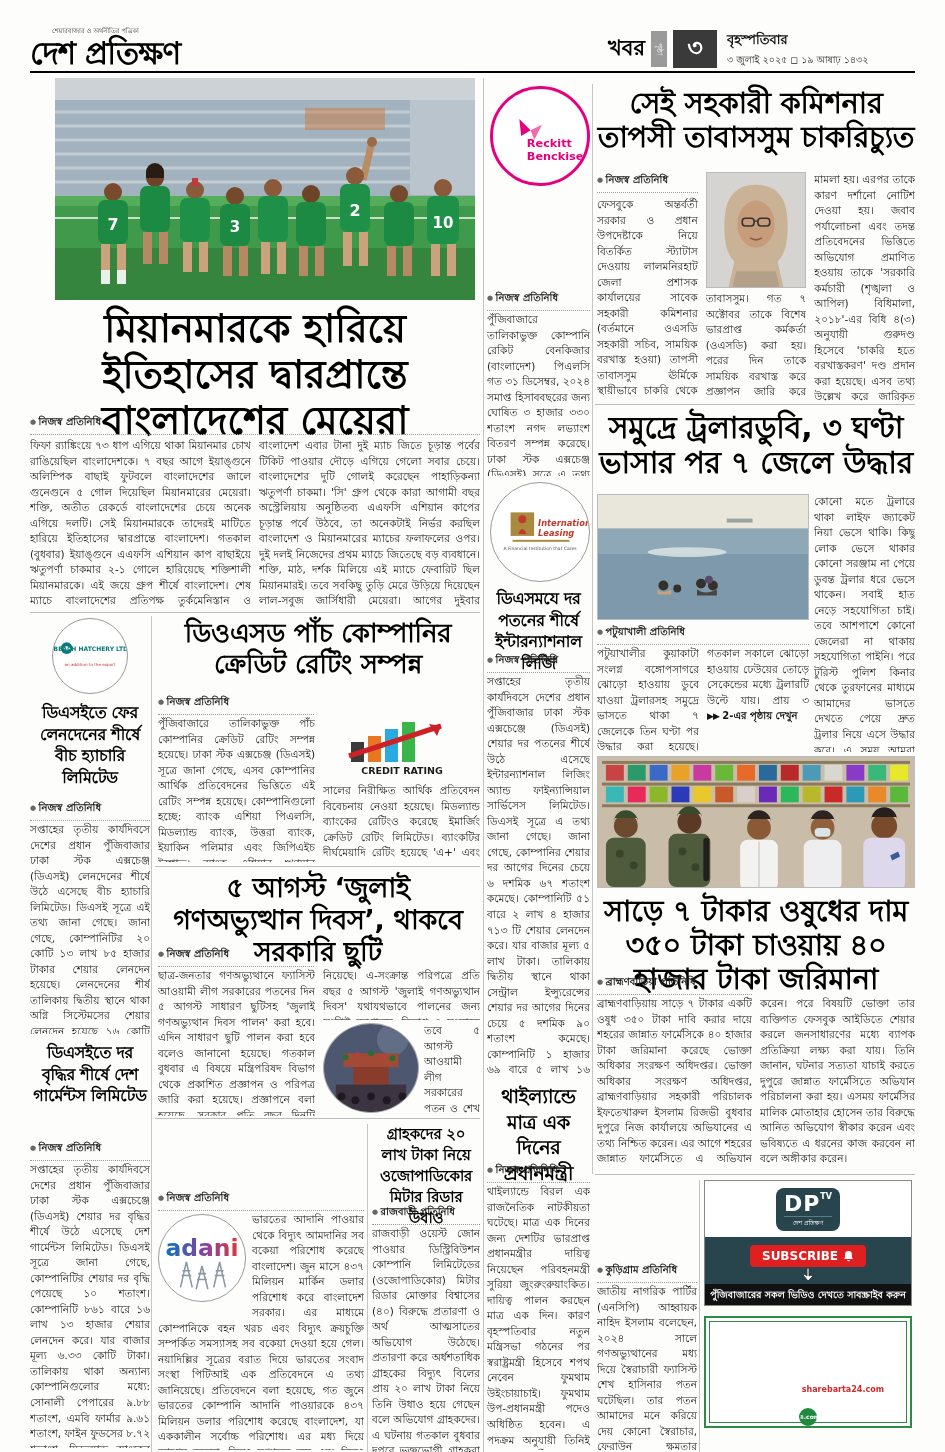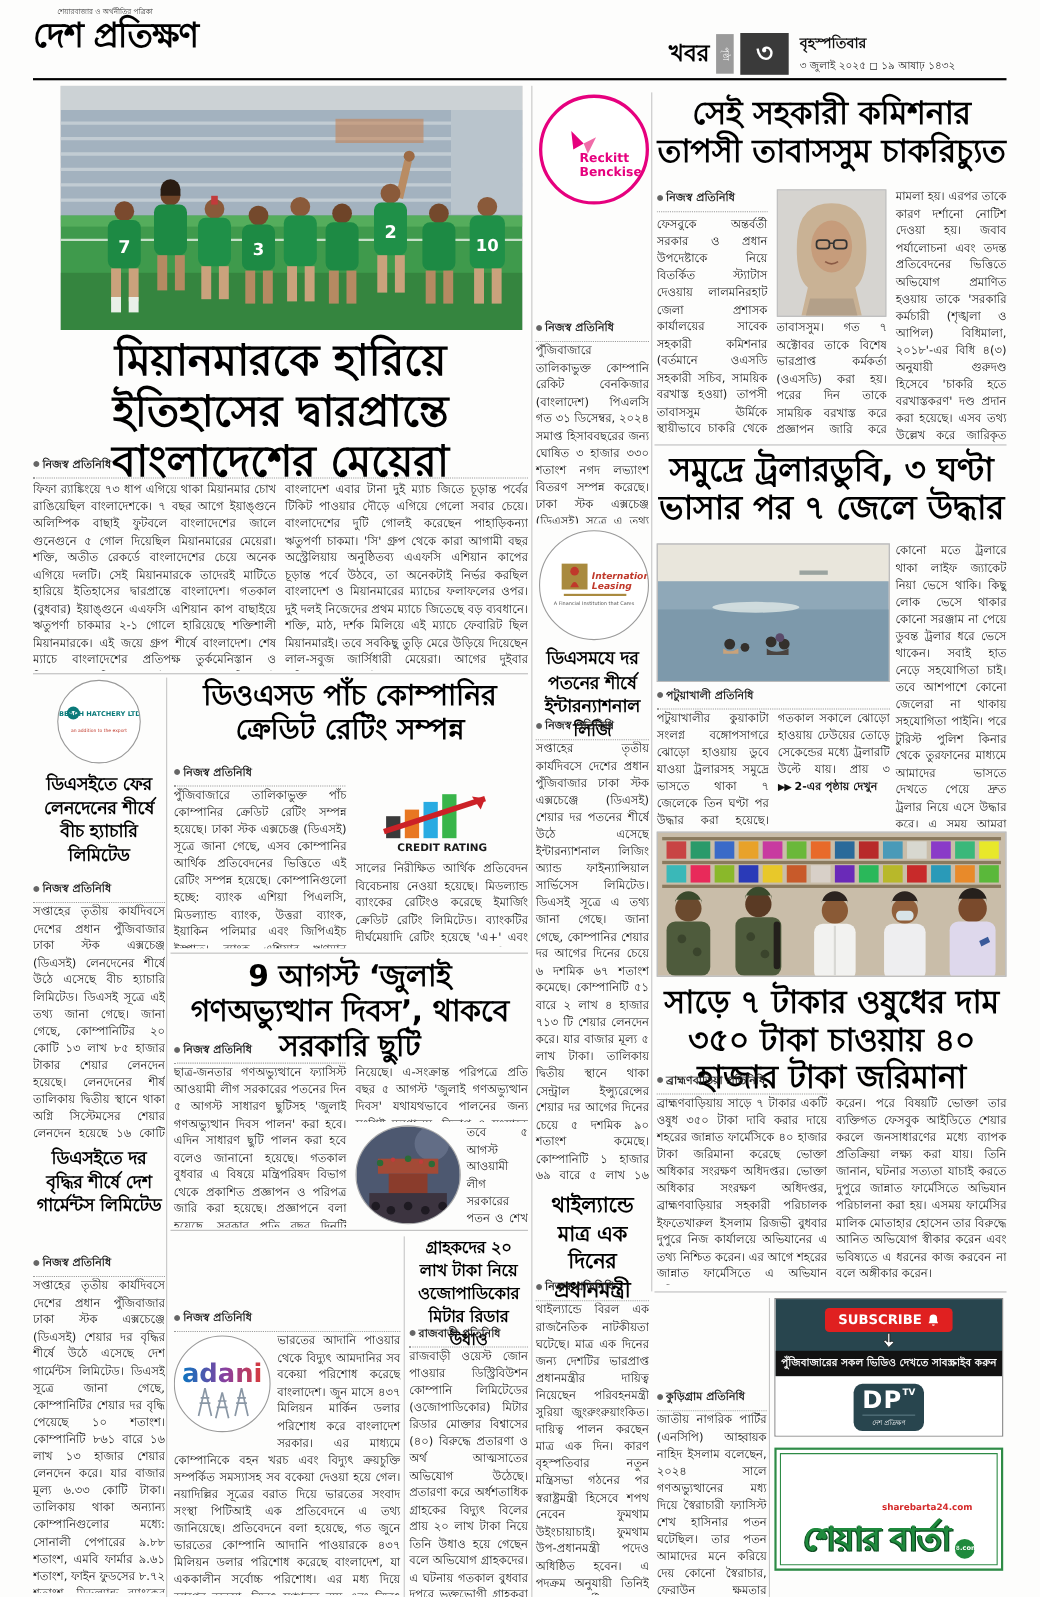--- a/index.html
+++ b/index.html
@@ -19,21 +19,21 @@
 .cont{font-weight:bold;font-size:10px;color:#111;white-space:nowrap}
 .cont .arr{color:#111;font-size:9px;letter-spacing:-1px}
 .colflex{display:flex;gap:8px}
 .flexcol{flex:1 1 0;overflow:hidden}
 </style>
 </head>
 <body>
 
 <div id="page">
 
-  <div class="abs" style="left:30px;top:6px;width:280px">
+  <div class="abs" style="left:30px;top:26px;width:280px">
     <div style="font-size:6.5px;color:#333;margin-left:22px">শেয়ারবাজার ও অর্থনীতির পত্রিকা</div>
     <div style="font-size:31px;font-weight:bold;color:#000;line-height:1.05;letter-spacing:-1px">দেশ প্রতিক্ষণ</div>
   </div>
   <div class="abs" style="left:608px;top:30px;height:38px;display:flex;align-items:center;gap:6px">
     <div style="font-size:21px;font-weight:bold;color:#000">খবর</div>
     <div style="background:#9a9a9a;color:#fff;height:36px;width:16px;display:flex;align-items:center;justify-content:center">
       <span style="writing-mode:vertical-rl;font-size:7.5px">পৃষ্ঠা</span>
     </div>
     <div style="background:#3a3a3a;color:#fff;height:38px;width:44px;display:flex;align-items:center;justify-content:center">
       <span style="font-size:24px;font-weight:bold">৩</span>
@@ -171,21 +171,21 @@
           <path d="M6,40 L98,10" stroke="#cc2127" stroke-width="5" fill="none"></path>
           <path d="M98,10 L86,8 L94,20 Z" fill="#cc2127"></path>
           <text x="59" y="58" font-size="9.5" font-weight="bold" fill="#1a1a1a" text-anchor="middle">CREDIT RATING</text>
         </svg>
       </div>
       <div class="body-text" style="height:78px">সালের নিরীক্ষিত আর্থিক প্রতিবেদন বিবেচনায় নেওয়া হয়েছে। মিডল্যান্ড ব্যাংকের রেটিংও করেছে ইমার্জিং ক্রেডিট রেটিং লিমিটেড। ব্যাংকটির দীর্ঘমেয়াদি রেটিং হয়েছে 'এ+' এবং স্বল্পমেয়াদি 'এসটি-২'। নিরীক্ষিত আর্থিক প্রতিবেদন এবং রেটিং সংশ্লিষ্ট অন্যান্য তথ্য বিবেচনায় নেওয়া হয়েছে।</div>
     </div>
   </div>
   <div class="hline" style="left:155px;top:866px;width:325px"></div>
 
-  <div class="abs headline" style="left:158px;top:872px;width:320px;font-size:27px">9 আগস্ট ‘জুলাই গণঅভ্যুত্থান দিবস’, থাকবে সরকারি ছুটি</div>
+  <div class="abs headline" style="left:158px;top:872px;width:320px;font-size:27px">৫ আগস্ট ‘জুলাই গণঅভ্যুত্থান দিবস’, থাকবে সরকারি ছুটি</div>
   <div class="abs byline" style="left:158px;top:946px;width:156px">নিজস্ব প্রতিনিধি</div>
   <div class="abs colflex" style="left:158px;top:968px;width:322px;height:148px">
     <div class="flexcol body-text">ছাত্র-জনতার গণঅভ্যুত্থানে ফ্যাসিস্ট আওয়ামী লীগ সরকারের পতনের দিন ৫ আগস্ট সাধারণ ছুটিসহ 'জুলাই গণঅভ্যুত্থান দিবস পালন' করা হবে। এদিন সাধারণ ছুটি পালন করা হবে বলেও জানানো হয়েছে। গতকাল বুধবার এ বিষয়ে মন্ত্রিপরিষদ বিভাগ থেকে প্রকাশিত প্রজ্ঞাপন ও পরিপত্র জারি করা হয়েছে। প্রজ্ঞাপনে বলা হয়েছে, সরকার প্রতি বছর দিনটি যথাযথভাবে পালনের সিদ্ধান্ত নিয়েছে।</div>
     <div class="flexcol" style="overflow:hidden">
       <div class="body-text" style="height:52px">নিয়েছে। এ-সংক্রান্ত পরিপত্রে প্রতি বছর ৫ আগস্ট 'জুলাই গণঅভ্যুত্থান দিবস' যথাযথভাবে পালনের জন্য সংশ্লিষ্ট মন্ত্রণালয়, বিভাগ ও সংস্থাকে অনুরোধ জানানো হয়েছে। এর আগে গত ২৫ জুন দুটি পরিপত্র জারি করে মন্ত্রিপরিষদ বিভাগ। এতে ছাত্র-জনতার গণঅভ্যুত্থানে সরকার পতনের পর নোবেলজয়ী অধ্যাপক ড. মুহাম্মদ ইউনূসের নেতৃত্বে অন্তর্বর্তী সরকার গঠনের দিন ৮ আগস্ট নতুন বাংলাদেশ দিবস ঘোষণা করা হয়।</div>
       <div style="display:flex;gap:5px;margin-top:3px">
         <div class="photo" style="width:96px;height:90px;border-radius:50%;flex:0 0 auto;border:1px solid #aaa">
           <svg viewBox="0 0 96 90" preserveAspectRatio="none">
             <rect width="96" height="90" fill="#4d5870"></rect>
             <circle cx="70" cy="16" r="16" fill="#6b7690" opacity=".7"></circle>
@@ -417,41 +417,40 @@
   <div class="hline" style="left:595px;top:1174px;width:320px"></div>
 
   <div class="abs byline" style="left:597px;top:1262px;width:100px">কুড়িগ্রাম প্রতিনিধি</div>
   <div class="abs body-text" style="left:597px;top:1284px;width:100px;height:168px">
     <span>জাতীয় নাগরিক পার্টির (এনসিপি) আহ্বায়ক নাহিদ ইসলাম বলেছেন, ২০২৪ সালে গণঅভ্যুত্থানের মধ্য দিয়ে স্বৈরাচারী ফ্যাসিস্ট শেখ হাসিনার পতন ঘটেছিল। তার পতন আমাদের মনে করিয়ে দেয় কোনো স্বৈরাচার, ফেরাউন ক্ষমতার মসনদে চিরকাল থাকতে পারে না। গতকাল বুধবার দুপুরে এনসিপির 'দেশ গড়তে জুলাই পদযাত্রা' কর্মসূচির দ্বিতীয় দিনে কুড়িগ্রামের ভোগডাঙ্গায় মুক্তিযুদ্ধ স্মৃতি ফলকের সামনে সংক্ষিপ্ত পথসভায় তিনি এসব কথা বলেন। নাহিদ ইসলাম বলেন, তিস্তা মহাপরিকল্পনা নিয়ে কোনো</span>
     
   </div>
   <div class="vline" style="left:699px;top:1180px;height:272px"></div>
 
   <div class="abs" style="left:704px;top:1180px;width:208px;height:126px;border:1px solid #888;background:#fff;overflow:hidden">
+    <div style="height:56px;display:flex;align-items:center;justify-content:center;background:#fff">
+      <div style="background:#28454e;border-radius:8px;padding:3px 8px 2px;text-align:center;position:relative">
+        <span style="color:#fff;font-weight:bold;font-size:22px;letter-spacing:1px">DP</span><span style="color:#fff;font-weight:bold;font-size:8px;vertical-align:12px">TV</span>
+        <div style="color:#fff;font-size:6px;border-top:1px solid #5a7a84;padding-top:1px">দেশ প্রতিক্ষণ</div>
+      </div>
+    </div>
     <div style="height:70px;background:#28454e;position:relative">
       <div style="position:absolute;left:50%;top:8px;transform:translateX(-50%);background:#e02020;color:#fff;font-weight:bold;font-size:12px;padding:4px 12px;border-radius:4px;white-space:nowrap;display:flex;align-items:center;gap:5px">
         <span>SUBSCRIBE</span>
         <svg width="11" height="12" viewBox="0 0 11 12">
             <path d="M5.5,1 a3.4,3.4 0 0 1 3.4,3.4 V7 l1,2 H1.1 l1,-2 V4.4 A3.4,3.4 0 0 1 5.5,1 Z M4.2,10 a1.3,1.3 0 0 0 2.6,0 Z" fill="#fff"></path>
           </svg>
       </div>
       <svg width="16" height="16" viewBox="0 0 16 16" style="position:absolute;left:50%;top:30px;transform:translateX(-50%)">
           <path d="M7,1 L7,9 L4.5,7 L3.5,8.5 L8,14 L12.5,9.5 L11,8 L9,9 L9,1 Z" fill="#fff" stroke="#222" stroke-width=".8"></path>
         </svg>
       <div style="position:absolute;bottom:0;left:0;right:0;background:#121212;color:#fff;font-size:9.5px;font-weight:bold;text-align:center;padding:4px 2px">পুঁজিবাজারের সকল ভিডিও দেখতে সাবস্ক্রাইব করুন</div>
     </div>
-    <div style="height:56px;display:flex;align-items:center;justify-content:center;background:#fff">
-      <div style="background:#28454e;border-radius:8px;padding:3px 8px 2px;text-align:center;position:relative">
-        <span style="color:#fff;font-weight:bold;font-size:22px;letter-spacing:1px">DP</span><span style="color:#fff;font-weight:bold;font-size:8px;vertical-align:12px">TV</span>
-        <div style="color:#fff;font-size:6px;border-top:1px solid #5a7a84;padding-top:1px">দেশ প্রতিক্ষণ</div>
-      </div>
-    </div>
   </div>
 
   <div class="abs" style="left:704px;top:1316px;width:208px;height:112px;background:#fff;border:2px solid #2e8b46;box-shadow:inset 0 0 0 3px #fff, inset 0 0 0 4px #2e8b46;display:flex;flex-direction:column;align-items:center;justify-content:flex-end">
     <div style="font-size:8px;font-weight:bold;color:#d42a2a;align-self:flex-end;margin-right:26px">sharebarta24.com</div>
     <div style="display:flex;align-items:center;gap:4px">
-      <div style="font-size:30px;font-weight:bold;color:#1f8a3d;text-shadow:1px 1px 0 #0c4a20, -1px 1px 0 #0c4a20;letter-spacing:-1px">শেয়ার বার্তা</div>
       <div style="background:#1f8a3d;color:#fff;font-size:6px;font-weight:bold;border-radius:50%;width:18px;height:18px;display:flex;align-items:center;justify-content:center;margin-top:14px">২৪.com</div>
     </div>
   </div>
 
 </div>
 
 </body></html>

